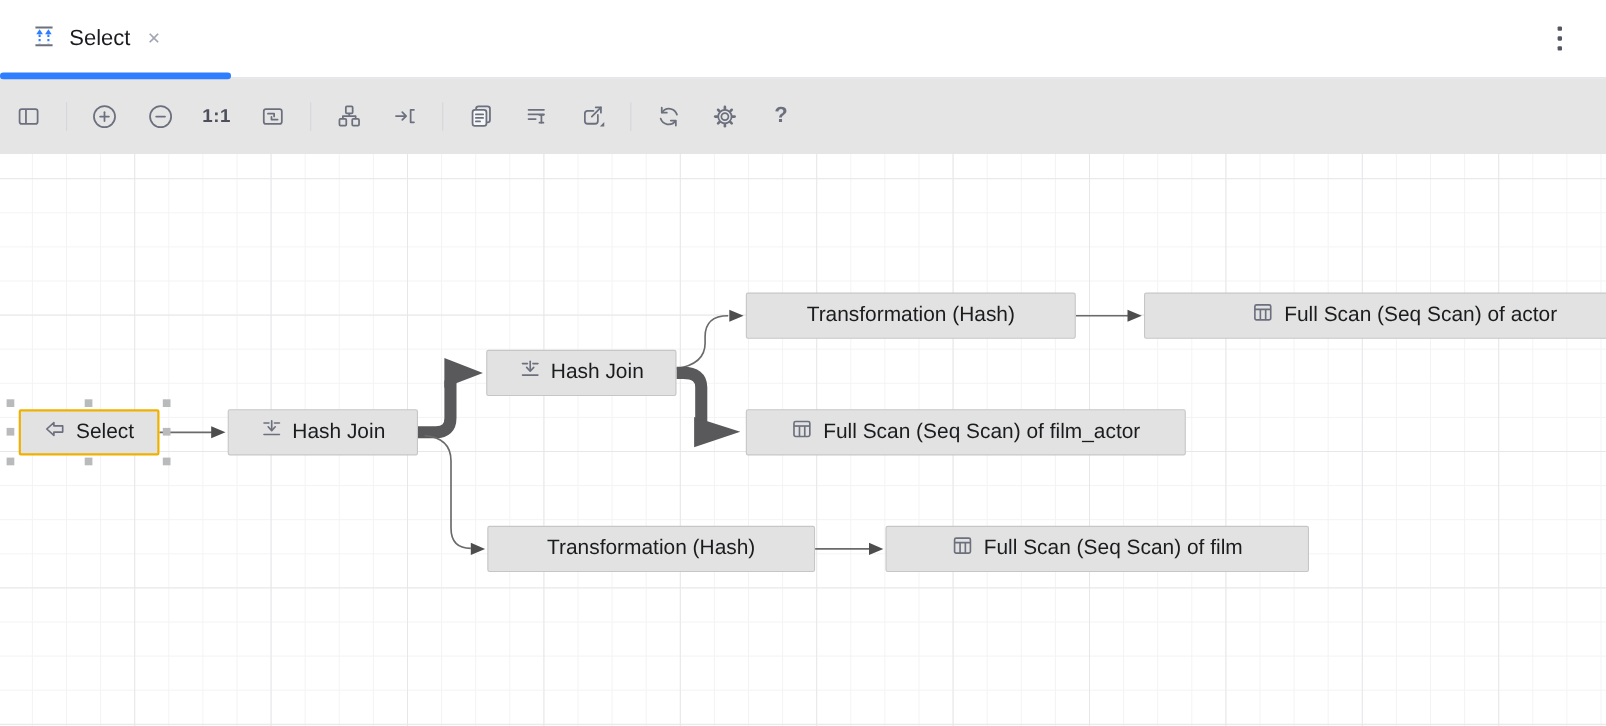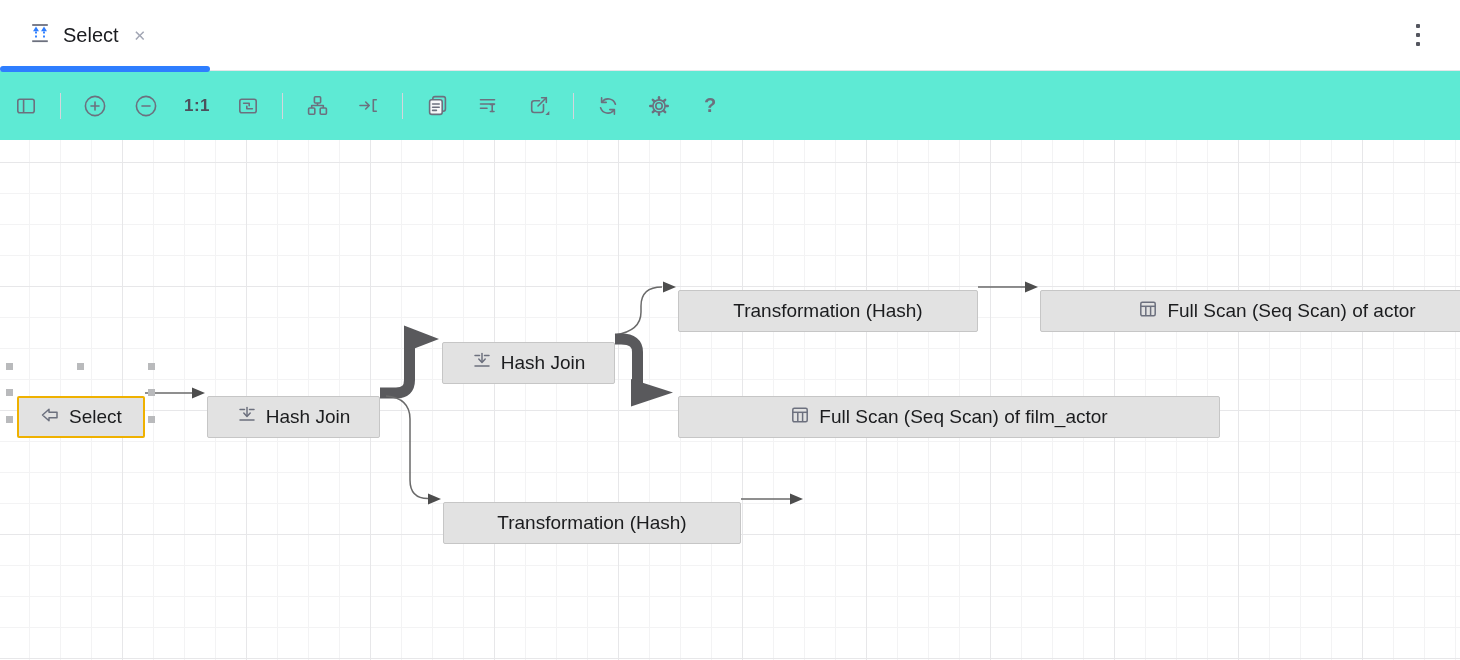--- a/index.html
+++ b/index.html
@@ -14,21 +14,21 @@
   .tab-title { font-size:20px; color:#1a1b1f; }
   .tab-close { font-size:15px; color:#a2a6b4; margin-left:4px; line-height:1; }
   .tab-indicator { position:absolute; left:0; bottom:-2px; width:210px; height:6px;
     background:#2e7eff; border-radius:3px; }
   .tabbar-spacer { flex:1; }
   .kebab { display:flex; flex-direction:column; gap:5px; align-items:center;
     margin-right:32px; padding:8px; cursor:pointer; }
   .kebab .dot { width:4px; height:4px; border-radius:1px; background:#54565f; }
 
   
-  .toolbar { height:69px; background:#5eead4; display:flex; align-items:center;
+  .toolbar { height:69px; background:#e5e5e5; display:flex; align-items:center;
     padding-left:9px; }
   .tb-btn { width:34px; height:34px; display:flex; align-items:center;
     justify-content:center; border-radius:6px; margin-right:17px; cursor:pointer;
     flex:none; }
   .tb-btn svg { display:block; }
   .tb-sep { width:1px; height:26px; background:#d4d6dc; margin-right:17px; flex:none; }
   .tb-text { font-size:17px; font-weight:700; color:#4d505c; letter-spacing:.5px; }
   .tb-help { font-size:20px; font-weight:600; color:#6c707e; }
 
   
@@ -38,21 +38,21 @@
       linear-gradient(to bottom, #e7e7e9 1px, transparent 1px),
       linear-gradient(to right,  #f3f3f4 1px, transparent 1px),
       linear-gradient(to bottom, #f3f3f4 1px, transparent 1px);
     background-size:124px 124px,124px 124px,31px 31px,31px 31px;
     background-position:122px 22px,122px 22px,29px 22px,29px 22px; }
   .edges { position:absolute; left:0; top:0; }
 
   .node { position:absolute; height:42px; display:flex; align-items:center;
     justify-content:center; gap:9px; background:#e2e2e2;
     border:1px solid #c6c6c6; border-radius:2px; padding:0 27px;
-    font-size:19px; color:#1b1c1e; white-space:nowrap; cursor:pointer;margin-top:24px; }
+    font-size:19px; color:#1b1c1e; white-space:nowrap; cursor:pointer; }
   .node svg { flex:none; }
   .node.selected { border:2px solid #efb100; }
   .handle { position:absolute; width:7px; height:7px; background:#b9babc;
     cursor:grab; }
 </style>
 </head>
 <body>
 
 <div class="tabbar">
   <div class="tab">
@@ -301,30 +301,41 @@
       <svg width="20" height="20" viewBox="0 0 20 20" fill="none" stroke="#6c707e" stroke-width="1.5">
         <rect x="2.8" y="3.2" width="14.4" height="13.6" rx="1.5"></rect>
         <line x1="2.8" y1="7.3" x2="17.2" y2="7.3"></line>
         <line x1="7.8" y1="7.3" x2="7.8" y2="16.8"></line>
         <line x1="12.6" y1="7.3" x2="12.6" y2="16.8"></line>
       </svg>
     </span>
     <span>Full Scan (Seq Scan) of actor</span>
   </div>
 
-  <div class="node" style="left:678px;top:232px;width:542px">
+  <div class="node" style="left:678px;top:232px;width:400px">
     <span>
       <svg width="20" height="20" viewBox="0 0 20 20" fill="none" stroke="#6c707e" stroke-width="1.5">
         <rect x="2.8" y="3.2" width="14.4" height="13.6" rx="1.5"></rect>
         <line x1="2.8" y1="7.3" x2="17.2" y2="7.3"></line>
         <line x1="7.8" y1="7.3" x2="7.8" y2="16.8"></line>
         <line x1="12.6" y1="7.3" x2="12.6" y2="16.8"></line>
       </svg>
     </span>
     <span>Full Scan (Seq Scan) of film_actor</span>
   </div>
 
   <div class="node" style="left:443px;top:338px;width:298px">
     <span>Transformation (Hash)</span>
   </div>
 
+  <div class="node" style="left:805px;top:338px;width:385px">
+    <span>
+      <svg width="20" height="20" viewBox="0 0 20 20" fill="none" stroke="#6c707e" stroke-width="1.5">
+        <rect x="2.8" y="3.2" width="14.4" height="13.6" rx="1.5"></rect>
+        <line x1="2.8" y1="7.3" x2="17.2" y2="7.3"></line>
+        <line x1="7.8" y1="7.3" x2="7.8" y2="16.8"></line>
+        <line x1="12.6" y1="7.3" x2="12.6" y2="16.8"></line>
+      </svg>
+    </span>
+    <span>Full Scan (Seq Scan) of film</span>
+  </div>
 
 </div>
 
 </body></html>

